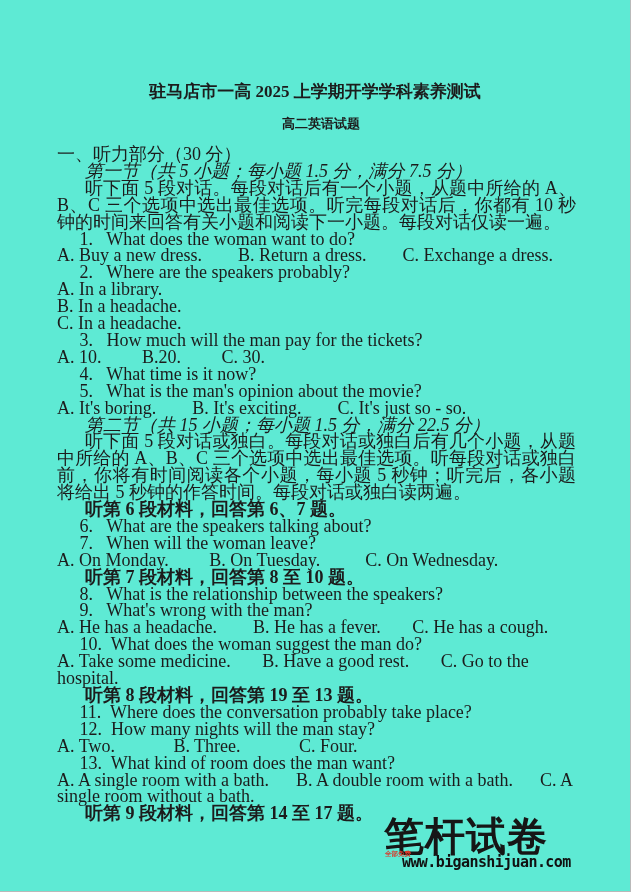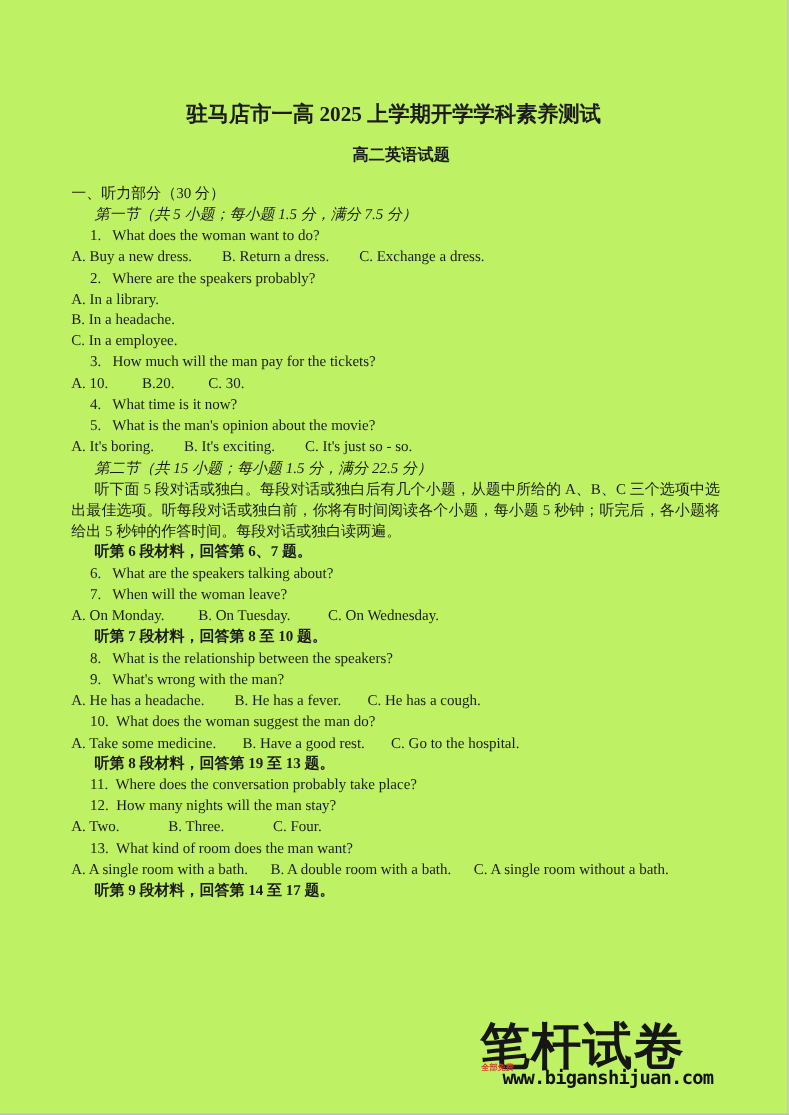--- a/index.html
+++ b/index.html
@@ -1,20 +1,20 @@
 <!DOCTYPE html>
 <html><head>
 <meta charset="utf-8">
 <style>
   html, body { margin: 0; padding: 0; background: #ffffff; }
   .page {
     position: relative;
     width: 631px;
     height: 892px;
-    background: #bef264;
+    background: #5eead4;
     color: #1c1c1c;
     font-family: "Liberation Serif", "DejaVu Serif", serif;
     border-right: 1px solid #b9b9b9;
     border-bottom: 1px solid #b9b9b9;
     box-sizing: border-box;
     overflow: hidden;
   }
   .title {
     margin-top: 82px;
     text-align: center;
@@ -27,21 +27,21 @@
     margin-top: 13px;
     text-align: center;
     font-weight: bold;
     font-size: 13px;
     line-height: 18px;
     padding-left: 12px;
   }
   .content {
     margin: 13px auto 0 57px;
     width: 519px;
-    font-size: 12px;
+    font-size: 18px;
     line-height: 16.9px;
   }
   .line { white-space: pre-wrap; }
   .sec  { }
   .sub  { padding-left: 1.55em; font-style: italic; }
   .para { text-indent: 1.55em; text-align: justify; }
   .q    { padding-left: 1.25em; }
   .opt  { }
   .mat  { padding-left: 1.55em; font-weight: bold; }
   .footer {
@@ -85,26 +85,27 @@
 <body>
 
 <div class="page">
 
   <div class="title">驻马店市一高 2025 上学期开学学科素养测试</div>
   <div class="subtitle">高二英语试题</div>
 
   <div class="content">
     <div class="line sec">一、听力部分（30 分）</div>
     <div class="line sub">第一节（共 5 小题；每小题 1.5 分，满分 7.5 分）</div>
+    <div class="line para">听下面 5 段对话。每段对话后有一个小题，从题中所给的 A、B、C 三个选项中选出最佳选项。听完每段对话后，你都有 10 秒钟的时间来回答有关小题和阅读下一小题。每段对话仅读一遍。</div>
     <div class="line q">1.   What does the woman want to do?</div>
     <div class="line opt">A. Buy a new dress.        B. Return a dress.        C. Exchange a dress.</div>
     <div class="line q">2.   Where are the speakers probably?</div>
     <div class="line opt">A. In a library.</div>
     <div class="line opt">B. In a headache.</div>
-    <div class="line opt">C. In a employee.</div>
+    <div class="line opt">C. In a headache.</div>
     <div class="line q">3.   How much will the man pay for the tickets?</div>
     <div class="line opt">A. 10.         B.20.         C. 30.</div>
     <div class="line q">4.   What time is it now?</div>
     <div class="line q">5.   What is the man's opinion about the movie?</div>
     <div class="line opt">A. It's boring.        B. It's exciting.        C. It's just so - so.</div>
     <div class="line sub">第二节（共 15 小题；每小题 1.5 分，满分 22.5 分）</div>
     <div class="line para">听下面 5 段对话或独白。每段对话或独白后有几个小题，从题中所给的 A、B、C 三个选项中选出最佳选项。听每段对话或独白前，你将有时间阅读各个小题，每小题 5 秒钟；听完后，各小题将给出 5 秒钟的作答时间。每段对话或独白读两遍。</div>
     <div class="line mat">听第 6 段材料，回答第 6、7 题。</div>
     <div class="line q">6.   What are the speakers talking about?</div>
     <div class="line q">7.   When will the woman leave?</div>

